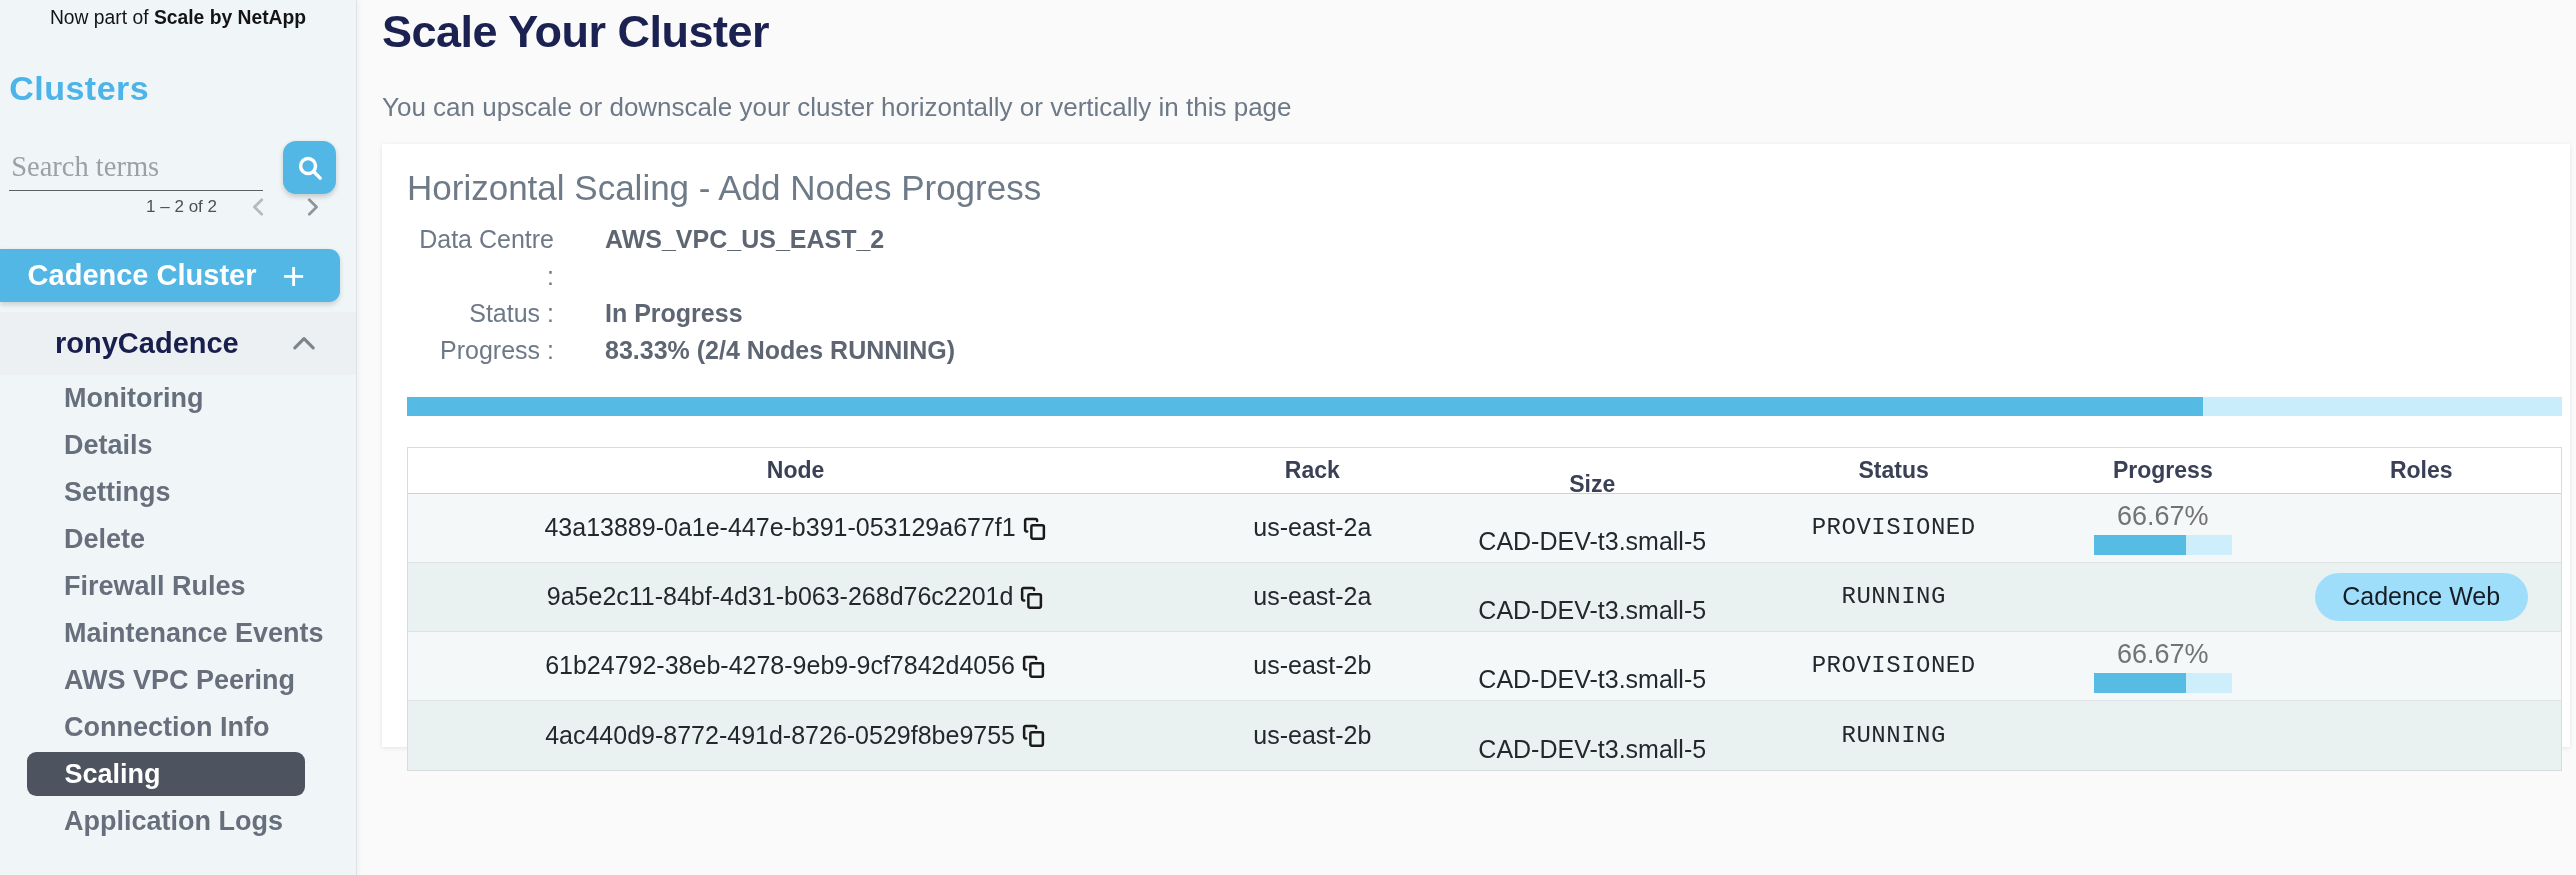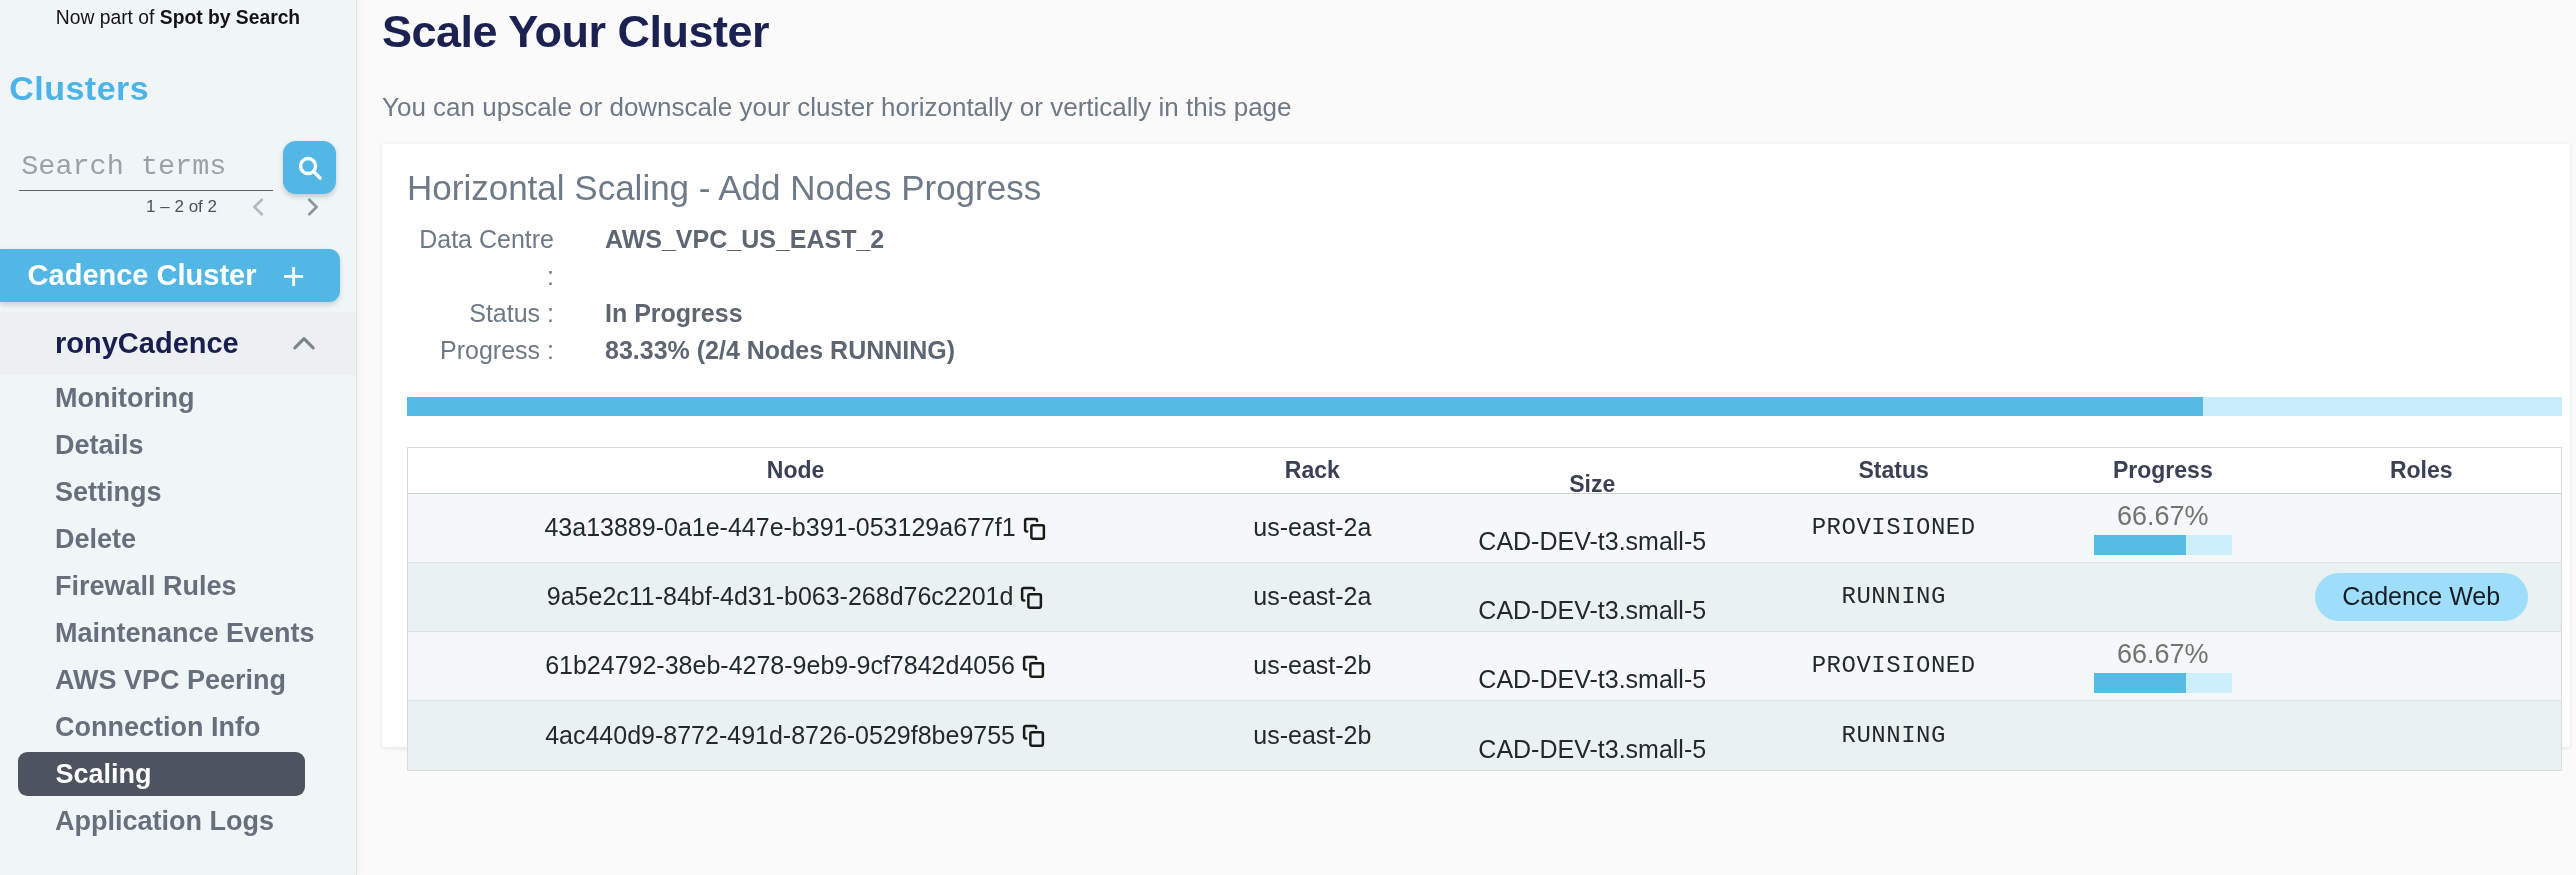--- a/index.html
+++ b/index.html
@@ -18,24 +18,24 @@
     background: #f0f6f8;
     border-right: 0.9px solid #dde2e5;
     box-shadow: 1.8px 0 5.5px rgba(0,0,0,.05);
     z-index: 2;
   }
   .brand { text-align: center; padding-top: 7.4px; font-size: 19.3px; color: #141414; }
   .brand .bold { font-weight: bold; }
   .clusters-heading { margin: 40px 0 0 9.2px; font-size: 34px; font-weight: bold; color: #4cb4e8; letter-spacing: 0.5px; }
   .search-row { position: relative; margin: 33px 9.2px 0 9.2px; height: 55px; }
   .search-input {
-    position: absolute; left: 10px; top: 1.8px; width: 254px; height: 48px;
+    position: absolute; left: 0; top: 1.8px; width: 254px; height: 48px;
     background: transparent; border: none; outline: none;
     border-bottom: 1.8px solid #5c6166;
-    font-size: 28.5px; color: #000000; font-family: Liberation Mono, monospace;
+    font-size: 28.5px; color: #000000; font-family: Liberation Serif, serif;
   }
   .search-input::placeholder { color: #9aa1a7; }
   .search-button {
     position: absolute; right: 11px; top: 0; width: 53px; height: 53px;
     border: none; border-radius: 13px; background: #53b7e5;
     display: flex; align-items: center; justify-content: center;
     box-shadow: 0 2.8px 5.5px rgba(0,0,0,.18); cursor: pointer;
   }
   .pagination {
     display: flex; align-items: center; justify-content: flex-end;
@@ -51,21 +51,21 @@
     padding: 0 35px 0 27.6px; cursor: pointer;
     box-shadow: 0 2.8px 5.5px rgba(0,0,0,.15);
   }
   .create-plus { font-size: 39px; font-weight: normal; line-height: 37px; }
   .cluster-band {
     margin-top: 9.2px; height: 63px; background: #edf0f2;
     display: flex; align-items: center; justify-content: space-between;
     padding: 0 39px 0 55px; cursor: pointer;
   }
   .cluster-name { font-size: 29px; font-weight: bold; color: #181f4e; }
-  .menu { display: flex; flex-direction: column; }
+  .menu { display: flex; flex-direction: column; margin-left: 9px; }
   .menu-item {
     height: 47px; display: flex; align-items: center;
     padding-left: 55px; font-size: 27px; font-weight: bold; color: #676f7c;
     cursor: pointer;
   }
   .menu-item.selected {
     background: #4d535f; color: #ffffff;
     height: 44px; margin: 1.8px 51px 1.4px 18.4px;
     padding-left: 37px; border-radius: 9.2px;
   }
@@ -117,21 +117,21 @@
     display: inline-block; background: #9fdefb; color: #161c24;
     border-radius: 24px; padding: 9.2px 27.6px; font-size: 25px; font-weight: 500;
     cursor: pointer; border: none; font-family: "Liberation Sans", sans-serif;
   }
 </style>
 </head>
 <body>
 
 <div class="sidebar">
   <div class="brand">
-    <span>Now part of </span><span class="bold">Spot by Search</span>
+    <span>Now part of </span><span class="bold">Scale by NetApp</span>
   </div>
 
   <div class="clusters-heading">Clusters</div>
 
   <div class="search-row">
     <input class="search-input" type="text" placeholder="Search terms" style="">
     <button class="search-button">
       <span style="display:flex;">
         <svg width="27.6" height="27.6" viewBox="0 0 24 24" fill="none" stroke="#ffffff" stroke-width="3" stroke-linecap="round">
           <circle cx="10.5" cy="10.5" r="6.5"></circle>

